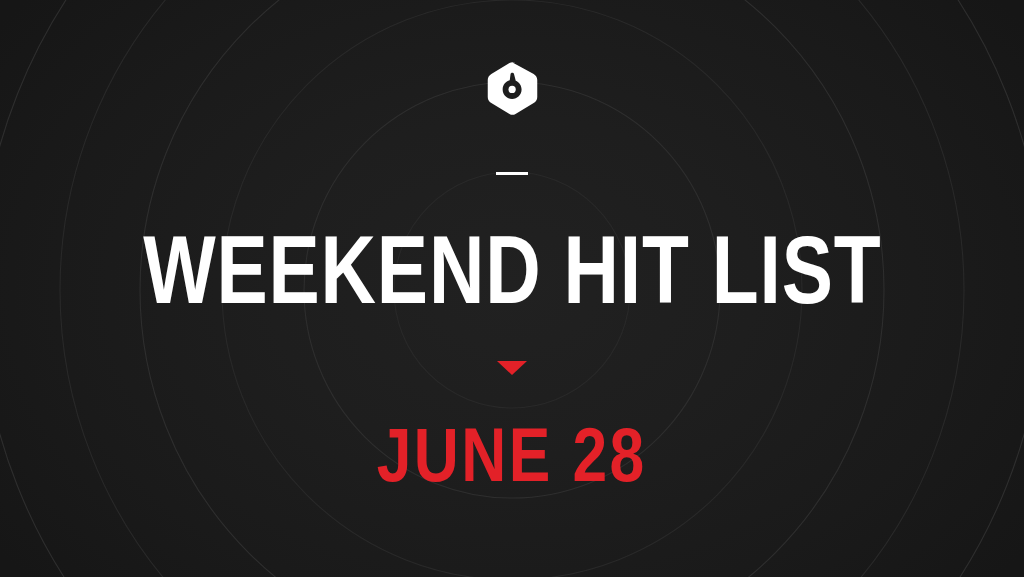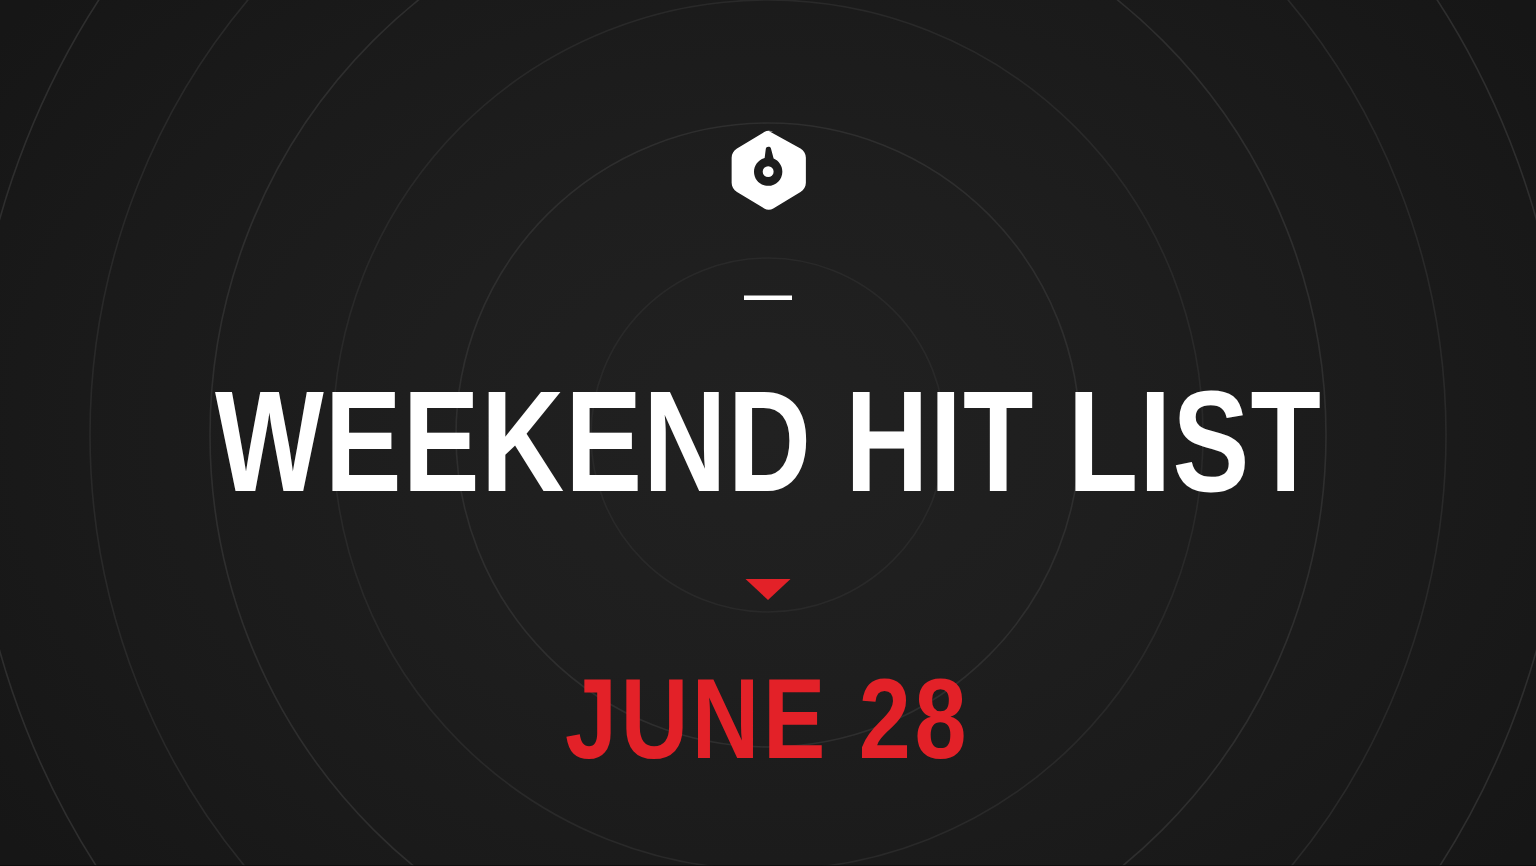--- a/index.html
+++ b/index.html
@@ -49,21 +49,21 @@
   .groove.faint { stroke: #292929; }
 
   
   .content {
     position: absolute;
     inset: 0;
     display: flex;
     flex-direction: column;
     align-items: center;
     justify-content: flex-start;
-    padding-top: 86px;
+    padding-top: 61px;
     box-sizing: border-box;
     gap: 32px;
   }
 
   .logo {
     width: 55px;
     height: 55px;
     display: block;
   }
 

